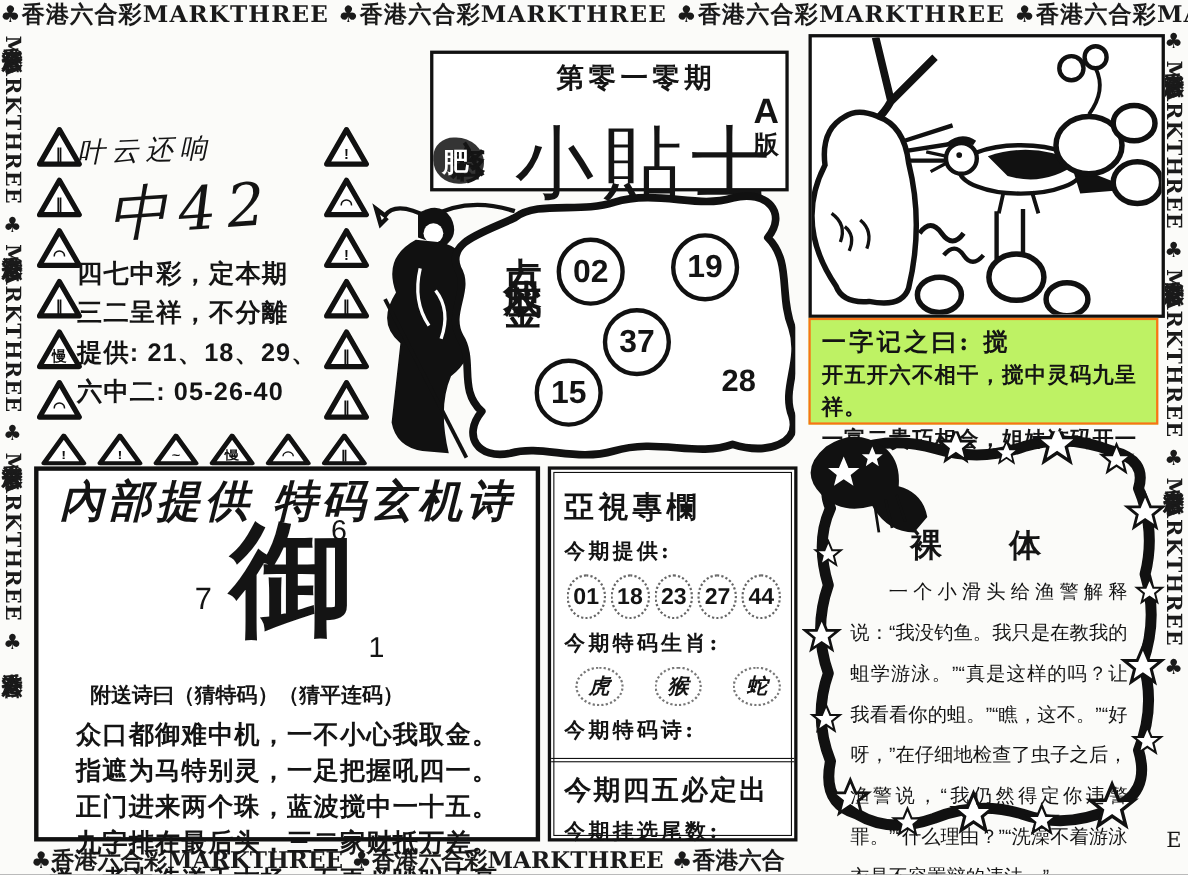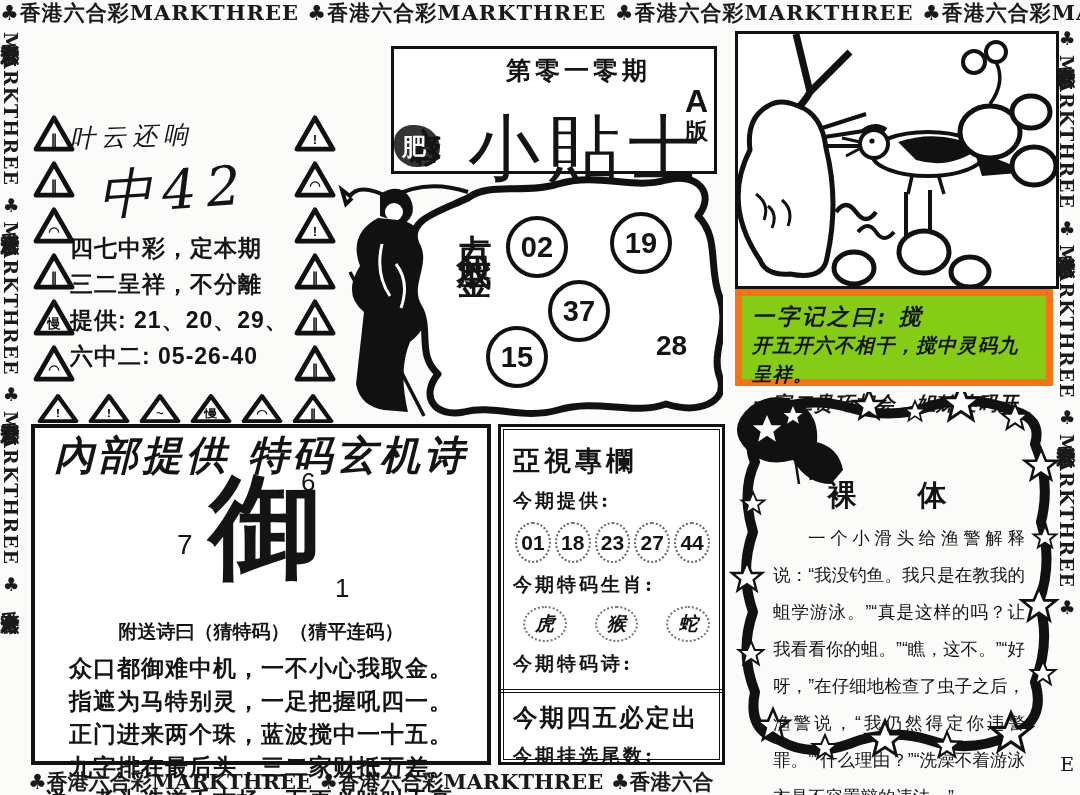--- a/index.html
+++ b/index.html
@@ -38,34 +38,34 @@
   .golden svg.blob{position:absolute;inset:0;width:100%;height:100%;}
   .g-title{position:absolute;left:52px;top:38px;height:200px;writing-mode:vertical-rl;
            font-weight:bold;font-size:35px;letter-spacing:10px;font-family:"DejaVu Serif",serif;}
   .gnum{position:absolute;width:54px;height:54px;border:4px solid #111;border-radius:50%;
         display:flex;align-items:center;justify-content:center;font-weight:bold;font-size:29px;background:#fff;}
   .gplain{position:absolute;font-weight:bold;font-size:28px;}
   .figure{position:absolute;left:330px;top:172px;width:140px;height:250px;}
   
   .bird-box{position:absolute;left:735px;top:31px;width:318px;height:252px;border:3px solid #111;background:#fff;}
   .bird-box svg{width:100%;height:100%;}
-  .riddle-box{position:absolute;left:735px;top:289px;width:318px;height:97px;border:7px solid #f97316;background:#84cc16;padding:6px 10px;box-sizing:border-box;font-style:italic;}
+  .riddle-box{position:absolute;left:735px;top:289px;width:318px;height:97px;border:2px solid #f97316;background:#bef264;padding:6px 10px;box-sizing:border-box;}
   .riddle-line{display:block;font-family:"DejaVu Serif",serif;font-weight:bold;font-size:19.5px;line-height:29px;letter-spacing:1px;}
   .riddle-line:first-child{font-size:22px;letter-spacing:3px;}
   
   .poem-box{position:absolute;left:31px;top:424px;width:460px;height:341px;border:4px solid #111;background:#fff;box-sizing:border-box;}
   .pb-title{display:block;text-align:center;margin-top:0;font-family:"DejaVu Serif",serif;
             font-weight:bold;font-style:italic;font-size:40px;letter-spacing:4px;}
   .yu-wrap{position:relative;width:220px;height:130px;margin:2px auto 0;}
   .yu-big{position:absolute;left:58px;top:-14px;font-family:"DejaVu Serif",serif;font-weight:bold;font-size:112px;line-height:1;}
   .yu-7{position:absolute;left:26px;top:44px;font:28px "Liberation Sans",sans-serif;}
   .yu-6{position:absolute;left:150px;top:-18px;font:26px "Liberation Sans",sans-serif;}
   .yu-1{position:absolute;left:184px;top:88px;font:26px "Liberation Sans",sans-serif;}
-  .pb-captions{display:flex;justify-content:center;padding:0 14px;margin-top:4px;
-               font-family:"DejaVu Serif",serif;font-weight:bold;font-size:19px;}
+  .pb-captions{display:flex;justify-content:flex-start;padding:0 14px;margin-top:4px;
+               font-family:"DejaVu Serif",serif;font-weight:bold;font-size:19px;margin-left:33px;}
   .pb-poem{margin-top:6px;text-align:center;}
   .pb-line{display:block;font-family:"DejaVu Serif",serif;font-weight:bold;font-size:23px;line-height:33px;letter-spacing:1px;}
   
   .atv-box{position:absolute;left:498px;top:424px;width:227px;height:341px;border:3px solid #111;background:#fff;box-sizing:border-box;}
   .atv-box::before{content:"";position:absolute;inset:2px;border:1.5px solid #111;pointer-events:none;}
   .atv-inner{position:relative;padding:8px 12px;}
   .atv-head{display:flex;align-items:flex-start;gap:8px;}
   .atv-logo{width:52px;height:46px;}
   .atv-letters{font-weight:bold;font-size:23px;letter-spacing:3px;margin-top:-4px;}
   .atv-title{font-family:"DejaVu Serif",serif;font-weight:bold;font-size:27px;letter-spacing:4px;margin-top:8px;}
@@ -206,21 +206,21 @@
           <path class="tp" d="M22 3 L41 36 L3 36 Z"></path>
           <text class="tt" x="22" y="31" text-anchor="middle">∥</text>
         </svg>
       </div>
 
     <div class="tips-text">
       <span class="hand-note">叶云还响</span>
       <span class="hand-num">中42</span>
       <span class="tips-line">四七中彩，定本期</span>
       <span class="tips-line">三二呈祥，不分離</span>
-      <span class="tips-line">提供: 21、20、29、</span>
+      <span class="tips-line">提供: 21、18、29、</span>
       <span class="tips-line">六中二: 05-26-40</span>
     </div>
   </section>
 
   <section class="masthead">
     <div class="mh-blob"></div>
     <div class="mh-logo">六合彩</div>
     <div class="mh-blobchar">肥</div>
     <div class="mh-issue">第零一零期</div>
     <div class="mh-title">小貼士</div>

